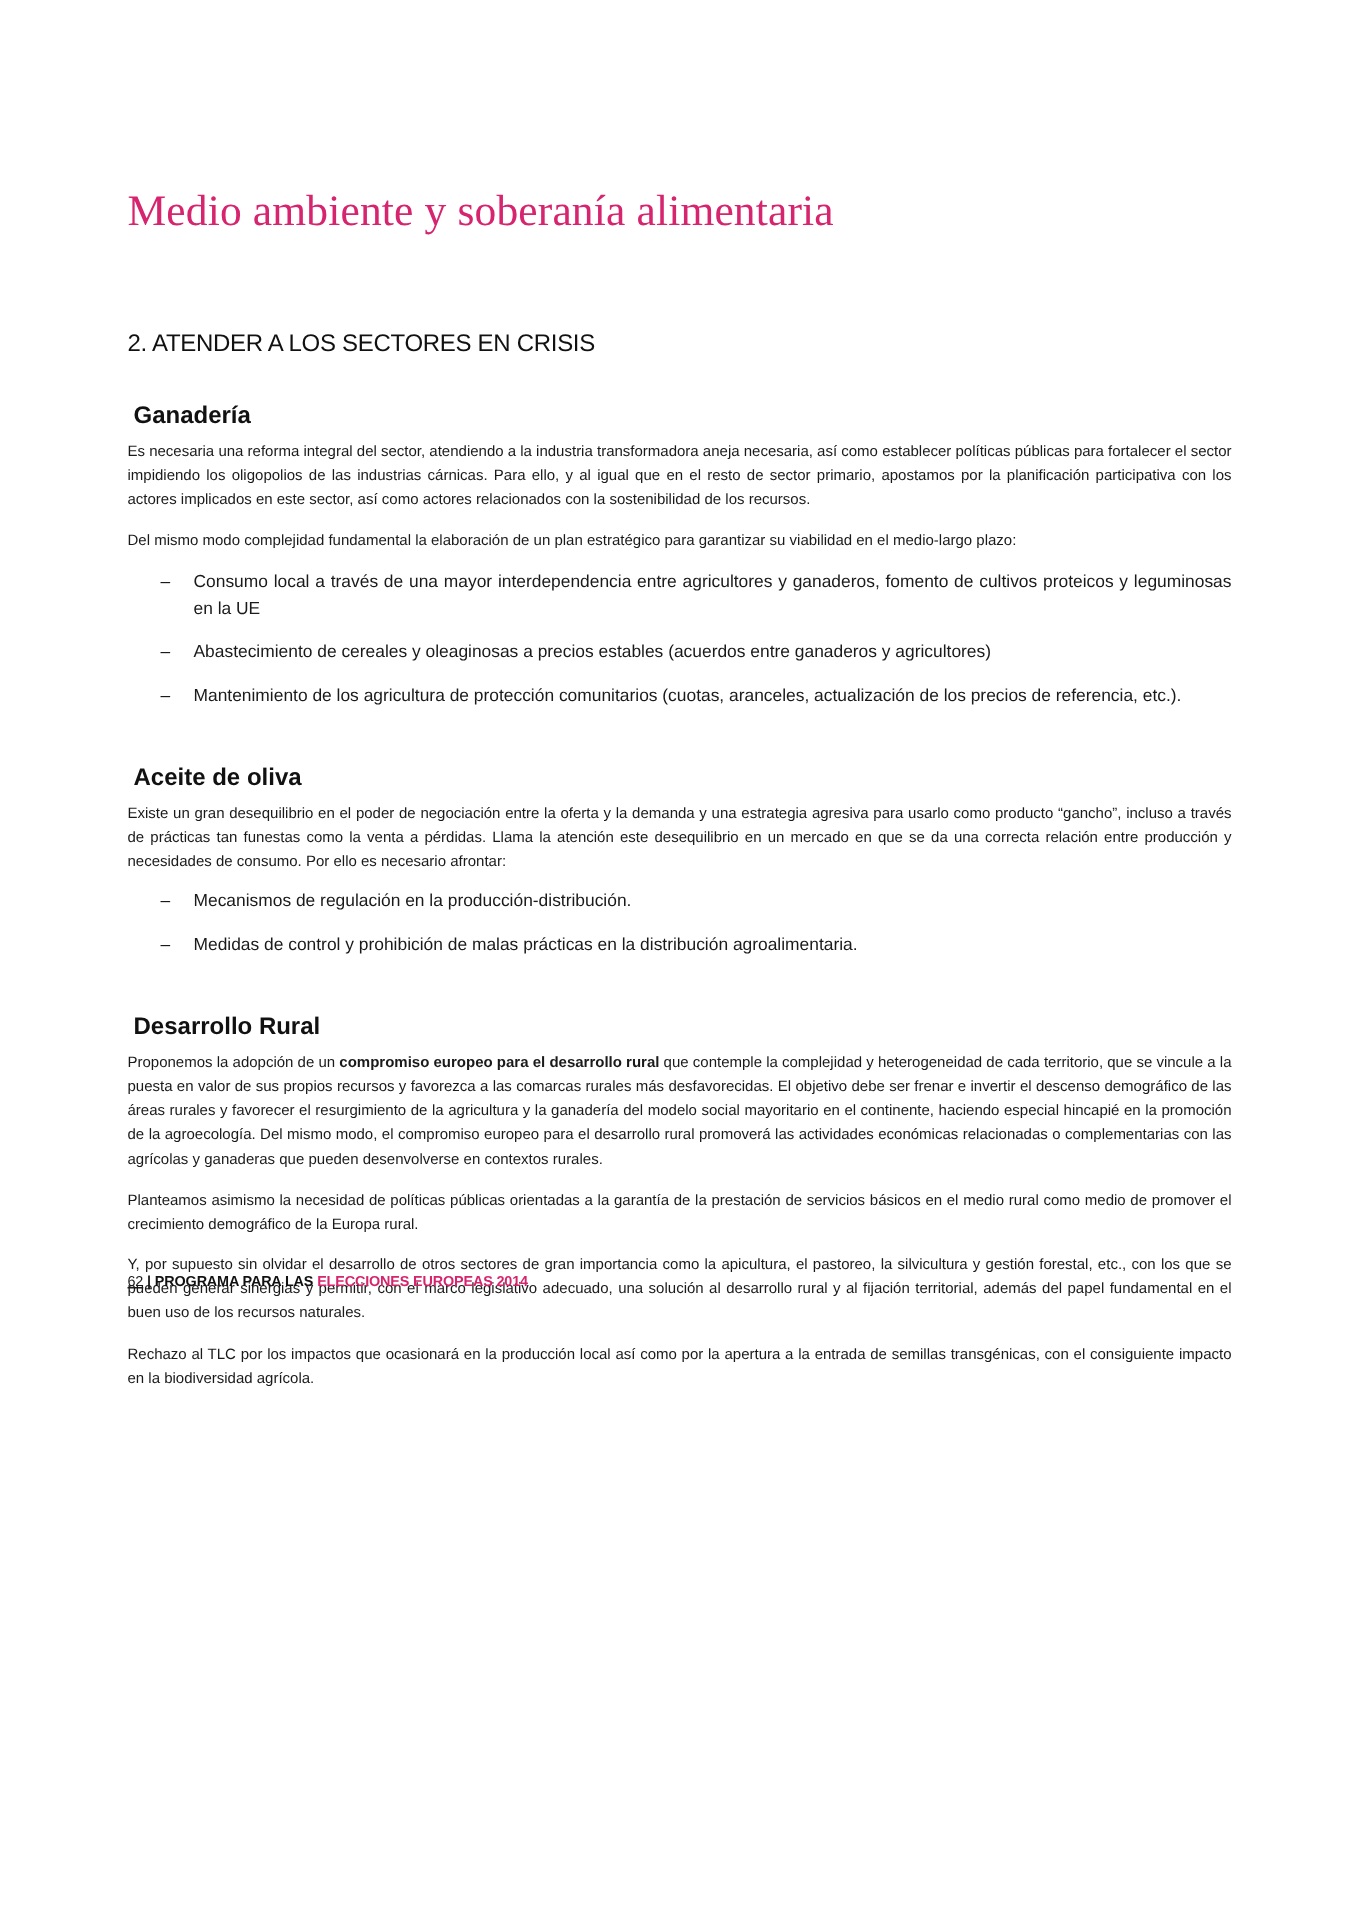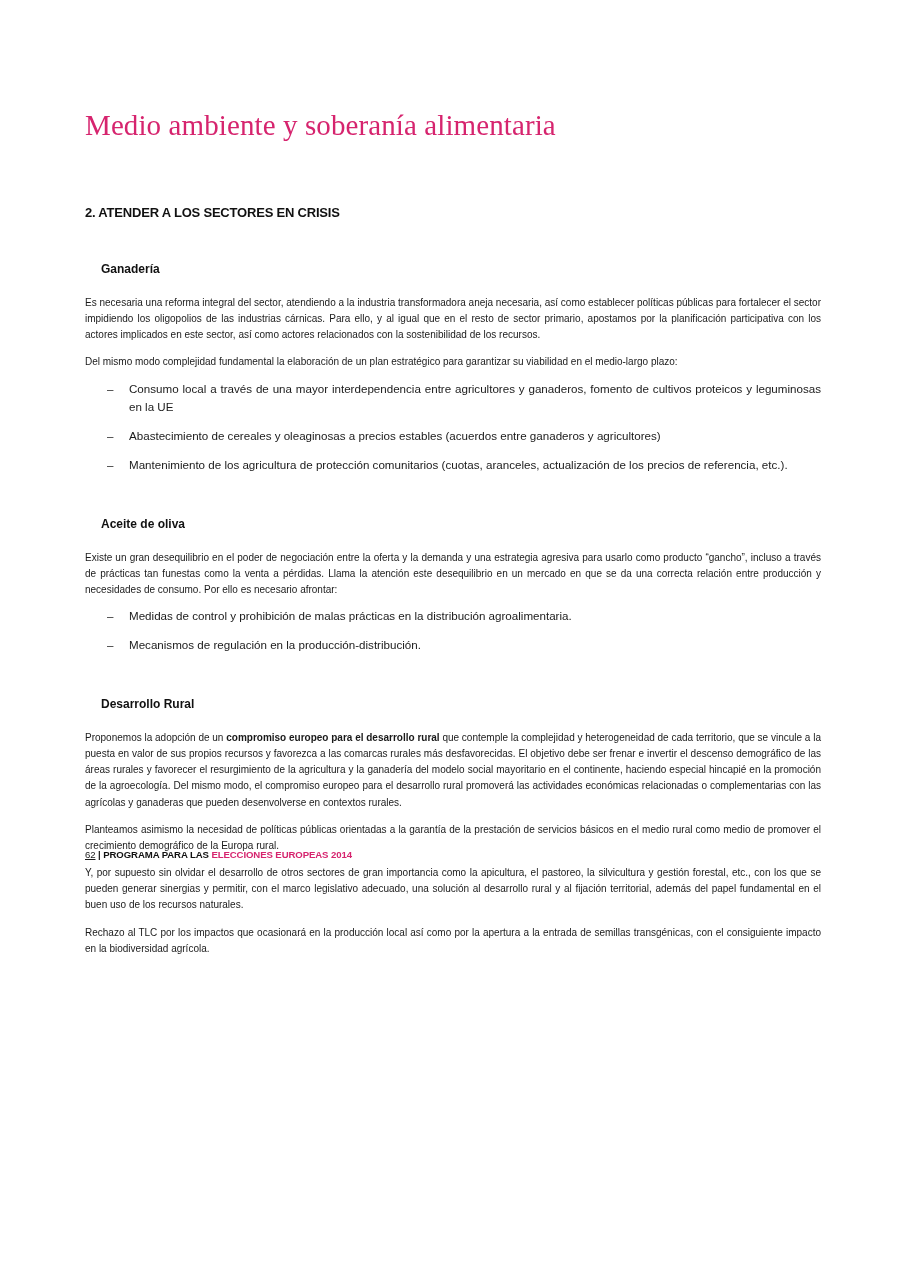--- a/index.html
+++ b/index.html
@@ -12,45 +12,45 @@
     background: #ffffff;
     font-family: "Liberation Sans", sans-serif;
     color: #1a1a1a;
     -webkit-font-smoothing: antialiased;
   }
   .page {
     position: relative;
     width: 906px;
     height: 912px;
     box-sizing: border-box;
-    padding: 0 85px;
+    padding: 16px 85px;
   }
   .doc-title {
     font-family: "Liberation Serif", serif;
     font-size: 29px;
     font-weight: 400;
     color: #d6246e;
     letter-spacing: 0.1px;
     margin: 0;
     padding-top: 108px;
     line-height: 1.2;
   }
   .section-heading {
-    font-size: 13px;
-    font-weight: bold;
+    font-size: 16px;
+    font-weight: normal;
     color: #111111;
     letter-spacing: -0.2px;
     margin: 0;
     padding-top: 62px;
   }
   .sub-heading {
-    font-size: 12px;
+    font-size: 16px;
     font-weight: bold;
     color: #111111;
-    margin: 16px;
+    margin: 4px;
     padding-top: 26px;
     padding-bottom: 3px;
   }
   p.body-text {
     font-size: 10px;
     line-height: 1.62;
     text-align: justify;
     margin: 0 0 11px 0;
     color: #1a1a1a;
   }
@@ -119,22 +119,22 @@
   <p class="body-text tight">Del mismo modo complejidad fundamental la elaboración de un plan estratégico para garantizar su viabilidad en el medio-largo plazo:</p>
   <ul class="dash-list">
     <li>Consumo local a través de una mayor interdependencia entre agricultores y ganaderos, fomento de cultivos proteicos y leguminosas en la UE</li>
     <li>Abastecimiento de cereales y oleaginosas a precios estables (acuerdos entre ganaderos y agricultores)</li>
     <li>Mantenimiento de los agricultura de protección comunitarios (cuotas, aranceles, actualización de los precios de referencia, etc.).</li>
   </ul>
 
   <h3 class="sub-heading">Aceite de oliva</h3>
   <p class="body-text tight">Existe un gran desequilibrio en el poder de negociación entre la oferta y la demanda y una estrategia agresiva para usarlo como producto “gancho”, incluso a través de prácticas tan funestas como la venta a pérdidas. Llama la atención este desequilibrio en un mercado en que se da una correcta relación entre producción y necesidades de consumo. Por ello es necesario afrontar:</p>
   <ul class="dash-list">
+    <li>Mecanismos de regulación en la producción-distribución.</li>
     <li>Medidas de control y prohibición de malas prácticas en la distribución agroalimentaria.</li>
-    <li>Mecanismos de regulación en la producción-distribución.</li>
   </ul>
 
   <h3 class="sub-heading">Desarrollo Rural</h3>
   <p class="body-text"><span>Proponemos la adopción de un </span><span class="bold-inline">compromiso europeo para el desarrollo rural</span><span> que contemple la complejidad y heterogeneidad de cada territorio, que se vincule a la puesta en valor de sus propios recursos y favorezca a las comarcas rurales más desfavorecidas. El objetivo debe ser frenar e invertir el descenso demográfico de las áreas rurales y favorecer el resurgimiento de la agricultura y la ganadería del modelo social mayoritario en el continente, haciendo especial hincapié en la promoción de la agroecología. Del mismo modo, el compromiso europeo para el desarrollo rural promoverá las actividades económicas relacionadas o complementarias con las agrícolas y ganaderas que pueden desenvolverse en contextos rurales.</span></p>
   <p class="body-text">Planteamos asimismo la necesidad de políticas públicas orientadas a la garantía de la prestación de servicios básicos en el medio rural como medio de promover el crecimiento demográfico de la Europa rural.</p>
   <p class="body-text">Y, por supuesto sin olvidar el desarrollo de otros sectores de gran importancia como la apicultura, el pastoreo, la silvicultura y gestión forestal, etc., con los que se pueden generar sinergias y permitir, con el marco legislativo adecuado, una solución al desarrollo rural y al fijación territorial, además del papel fundamental en el buen uso de los recursos naturales.</p>
   <p class="body-text">Rechazo al TLC por los impactos que ocasionará en la producción local así como por la apertura a la entrada de semillas transgénicas, con el consiguiente impacto en la biodiversidad agrícola.</p>
 
   <div class="footer">
     <span class="page-num">62</span>

